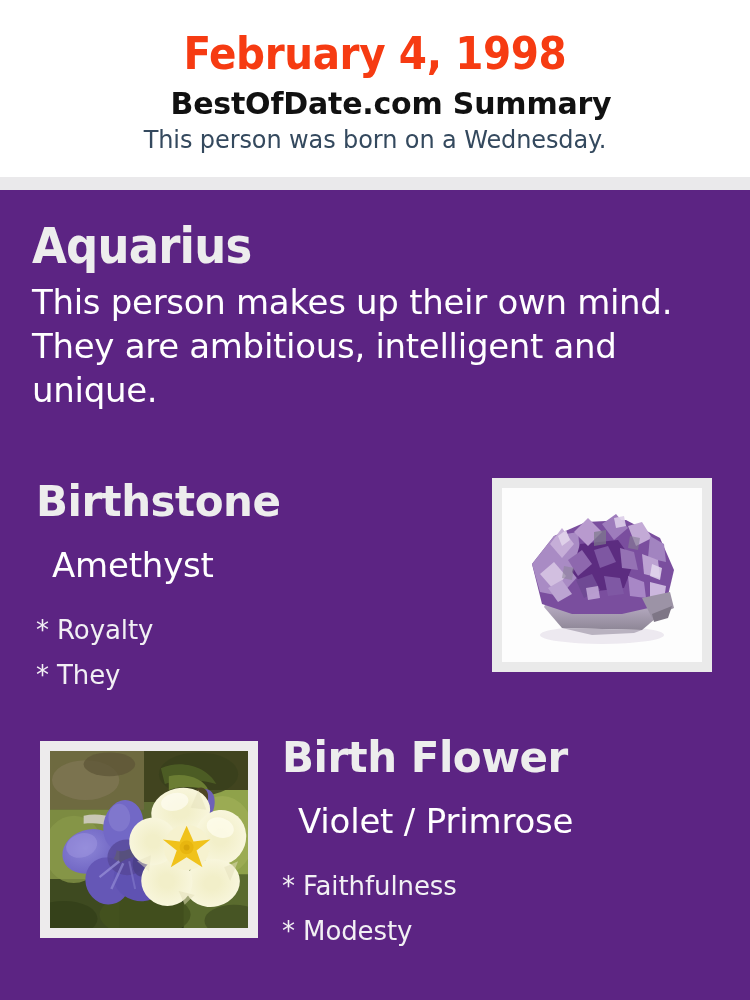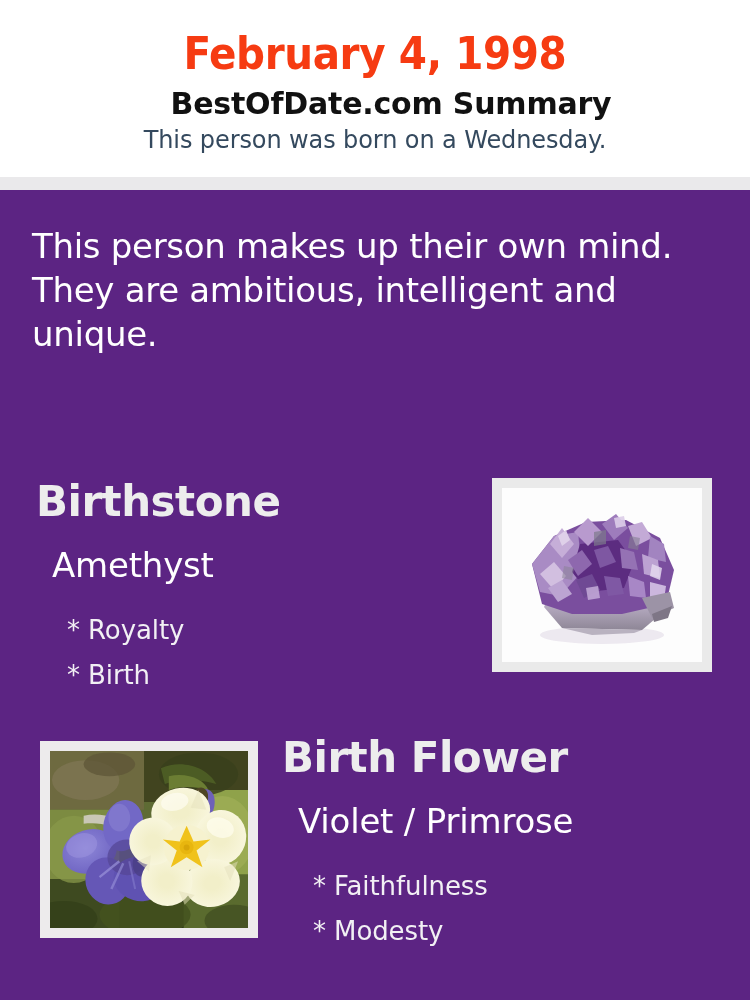--- a/index.html
+++ b/index.html
@@ -139,21 +139,20 @@
     padding: 6px 0 0 0;
     list-style: none;
   }
   .trait {
     font-size: 26px;
     line-height: 45px;
     font-weight: normal;
     color: #F2F0F4;
     letter-spacing: -0.1px;
     white-space: nowrap;
-    margin-left: 31px;
   }
 
   .stone-figure {
     position: absolute;
     left: 492px;
     top: 288px;
     width: 220px;
     height: 194px;
     background: #EAEAEA;
     box-sizing: border-box;
@@ -204,29 +203,30 @@
     <h1 class="header-date">February 4, 1998</h1>
     <div class="header-site">BestOfDate.com Summary</div>
     <div class="header-sub">This person was born on a Wednesday.</div>
   </div>
 
   <div class="header-divider"></div>
 
   <div class="body-panel">
 
     <div class="zodiac">
+      <div class="zodiac-title">Aquarius</div>
       <div class="zodiac-desc">This person makes up their own mind. They are ambitious, intelligent and unique.</div>
     </div>
 
     <div class="stone-text">
       <div class="section-heading">Birthstone</div>
       <div class="section-name">Amethyst</div>
       <ul class="traits">
         <li class="trait">* Royalty</li>
-        <li class="trait">* Birth</li>
+        <li class="trait">* They</li>
       </ul>
     </div>
 
     <div class="stone-figure">
       <div class="photo">
         <svg class="amethyst-svg" viewBox="0 0 200 174" preserveAspectRatio="xMidYMid meet">
           <defs>
             <linearGradient id="amBase" x1="0" y1="0" x2="0" y2="1">
               <stop offset="0" stop-color="#C9BCD6"></stop>
               <stop offset="1" stop-color="#8E8696"></stop>

